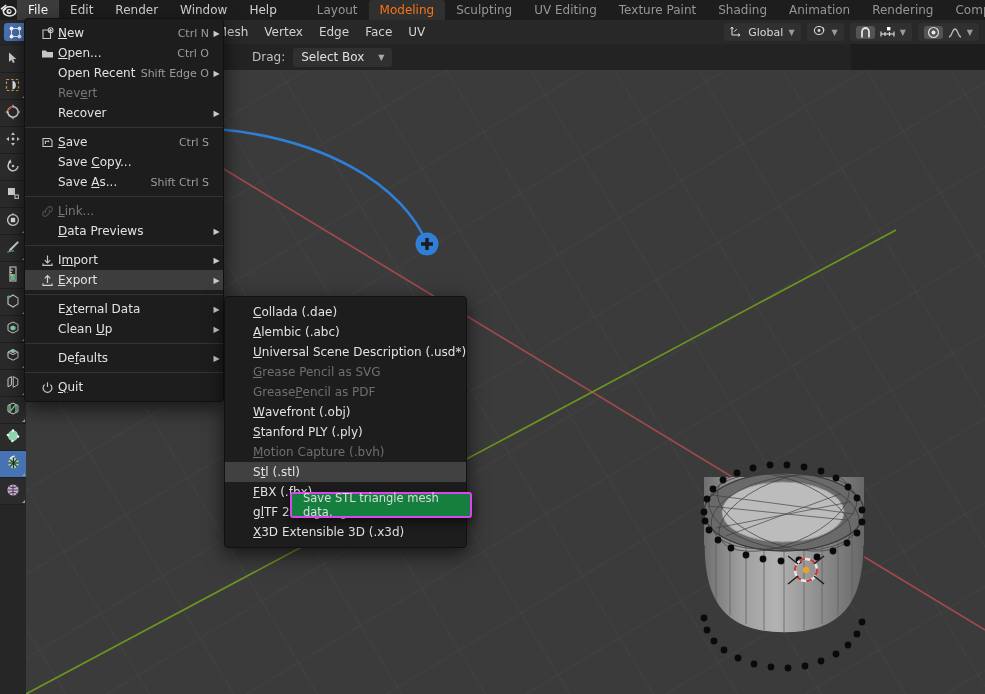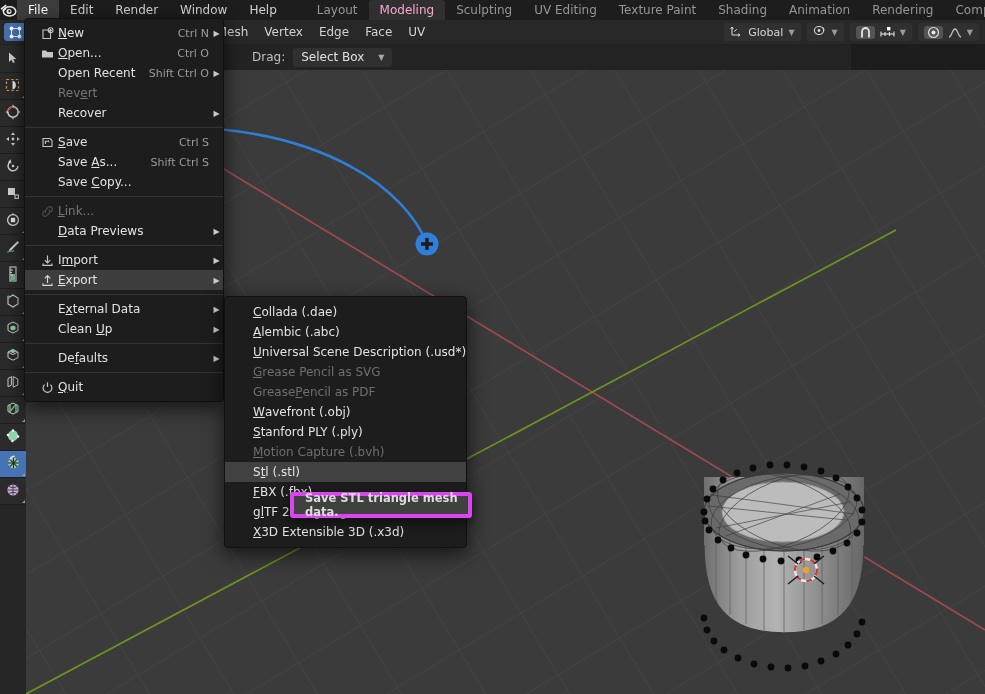--- a/index.html
+++ b/index.html
@@ -26,21 +26,21 @@
     color:#d2d2d2; font-size:12px; white-space:nowrap;
   }
   .topmenu .mi.active{ background:#3d3d3d; color:#ffffff; }
 
   .wstabs{ display:flex; align-items:stretch; margin-left:18px; }
   .wstab{
     display:flex; align-items:center; padding:0 11px;
     color:#969696; font-size:12px; white-space:nowrap;
     border-radius:3px 3px 0 0;
   }
-  .wstab.active{ background:#303030; color:#f9a8d4; }
+  .wstab.active{ background:#303030; color:#f97316; }
 
   
   .viewhdr{
     position:absolute; left:0; top:20px; width:985px; height:24px;
     background:#282828; display:flex; align-items:center;
   }
   .selmode{ display:flex; align-items:center; gap:1px; margin-left:4px; }
   .selmode .sb{
     width:22px; height:18px; background:#303030; border-radius:3px;
     display:flex; align-items:center; justify-content:center;
@@ -137,25 +137,24 @@
     height:20px; display:flex; align-items:center; padding-left:28px;
     color:#e2e2e2; font-size:12px; white-space:nowrap;
   }
   .sm-row.hl{ background:#414141; }
   .sm-row.dim{ color:#6f6f6f; }
   .sm-row u{ text-decoration:underline; text-underline-offset:1px; }
 
   
   .tooltip{
     position:absolute; left:290px; top:492px; width:182px; height:26px;
-    background:#404040; border:4px solid #d946ef; border-radius:3px;
+    background:#15803d; border:2px solid #d946ef; border-radius:3px;
     display:flex; align-items:center; padding-left:11px;
     color:#dcdcdc; font-size:11.5px; z-index:70;
     box-shadow:0 4px 12px rgba(0,0,0,.55);
-    font-weight:bold;
   }
 </style>
 </head>
 <body>
 
 <div class="app">
 
   <div class="topbar">
     <div class="blender-logo">
       <svg width="17" height="15" viewBox="0 0 17 15">
@@ -611,21 +610,21 @@
         </svg>
       </span>
       <span class="fm-lbl"><u>O</u>pen...</span>
       <span class="fm-key">Ctrl O</span>
       <span class="fm-arrow"></span>
     </div>
 
     <div class="fm-row">
       <span class="fm-ico"></span>
       <span class="fm-lbl">Open Recent</span>
-      <span class="fm-key">Shift Ctrl O</span>
+      <span class="fm-key">Shift Edge O</span>
       <span class="fm-arrow">▶</span>
     </div>
 
     <div class="fm-row dim">
       <span class="fm-ico"></span>
       <span class="fm-lbl">Rev<u>e</u>rt</span>
       <span class="fm-key"></span>
       <span class="fm-arrow"></span>
     </div>
 
@@ -647,29 +646,29 @@
         </svg>
       </span>
       <span class="fm-lbl"><u>S</u>ave</span>
       <span class="fm-key">Ctrl S</span>
       <span class="fm-arrow"></span>
     </div>
 
 
     <div class="fm-row">
       <span class="fm-ico"></span>
+      <span class="fm-lbl">Save <u>C</u>opy...</span>
+      <span class="fm-key"></span>
+      <span class="fm-arrow"></span>
+    </div>
+
+    <div class="fm-row">
+      <span class="fm-ico"></span>
       <span class="fm-lbl">Save <u>A</u>s...</span>
       <span class="fm-key">Shift Ctrl S</span>
-      <span class="fm-arrow"></span>
-    </div>
-
-    <div class="fm-row">
-      <span class="fm-ico"></span>
-      <span class="fm-lbl">Save <u>C</u>opy...</span>
-      <span class="fm-key"></span>
       <span class="fm-arrow"></span>
     </div>
 
     <div class="fm-sep"></div>
 
     <div class="fm-row dim">
       <span class="fm-ico">
         <svg width="13" height="13" viewBox="0 0 13 13">
           <path d="M5 8 A2.4 2.4 0 0 1 5 4.6 L7.2 2.4 A2.4 2.4 0 0 1 10.6 5.8 L9.4 7" fill="none" stroke="#8c8c8c" stroke-width="1.2"></path>
           <path d="M8 5 A2.4 2.4 0 0 1 8 8.4 L5.8 10.6 A2.4 2.4 0 0 1 2.4 7.2 L3.6 6" fill="none" stroke="#8c8c8c" stroke-width="1.2"></path>

